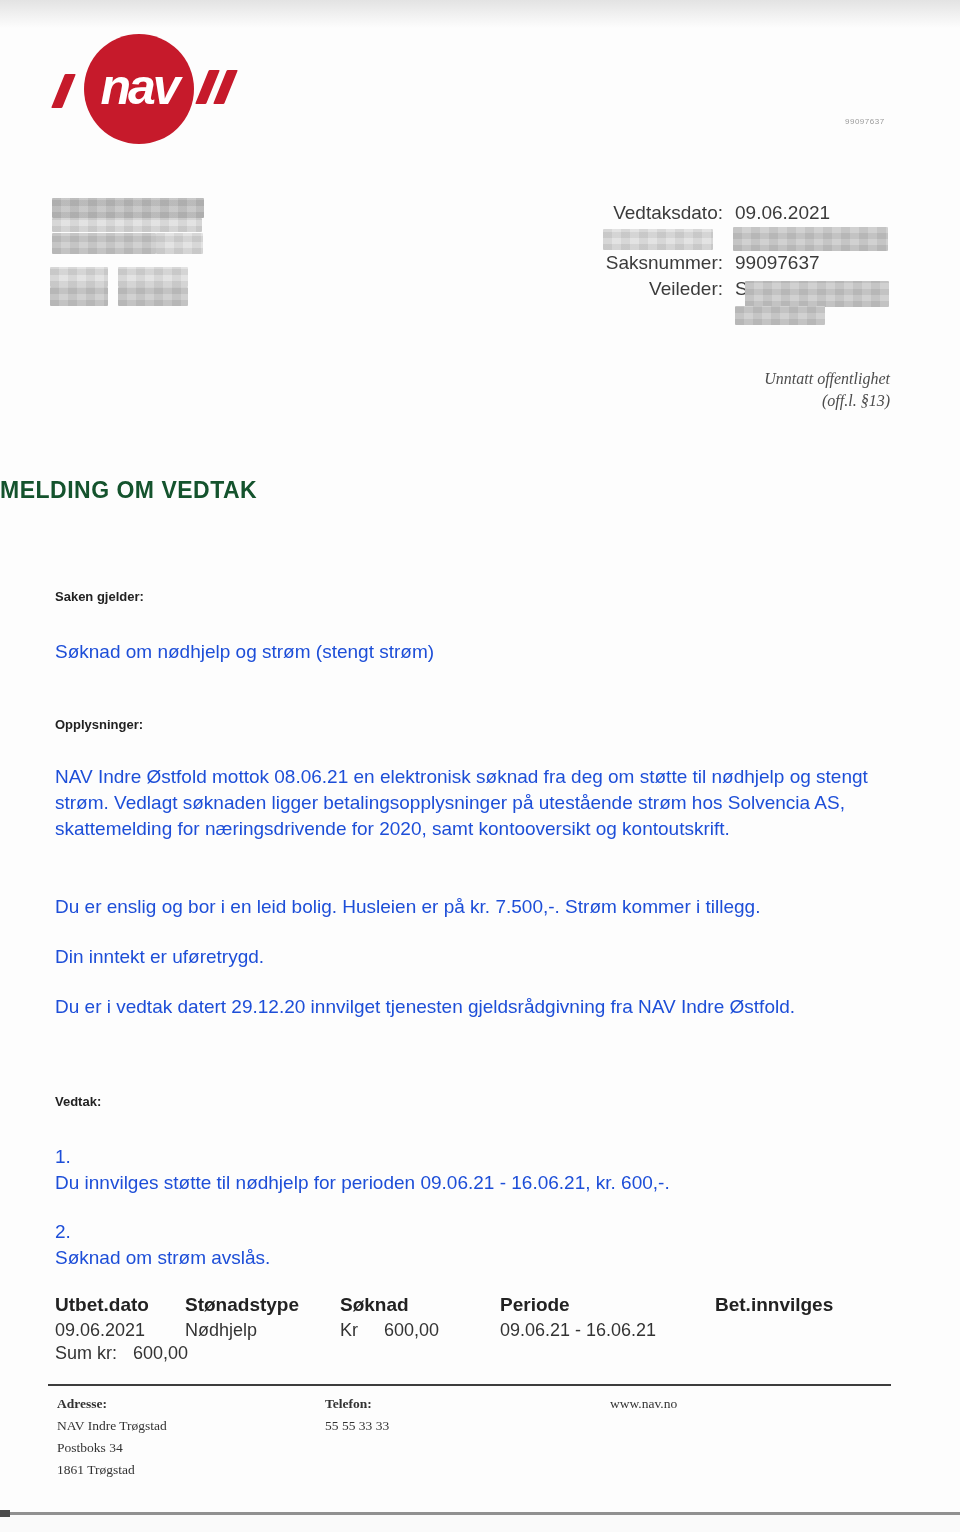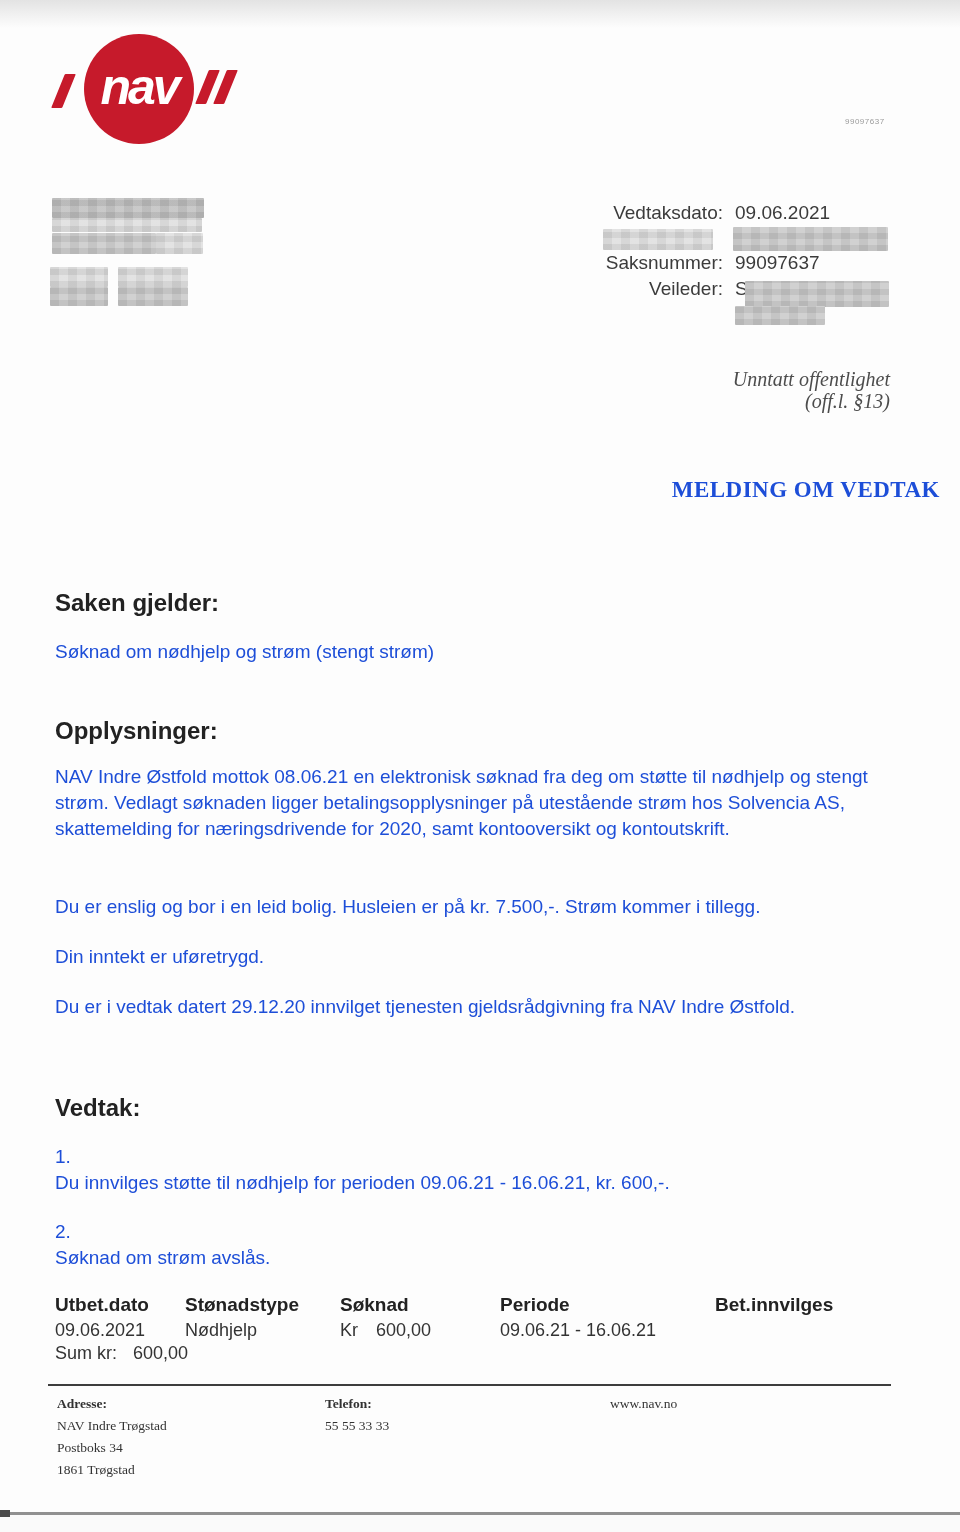--- a/index.html
+++ b/index.html
@@ -62,46 +62,46 @@
     display:grid; grid-template-columns:223px auto; column-gap:12px;
     font-size:19px; color:#3b3b3b;
   }
   .meta-row .lbl { text-align:right; }
   .meta-row .val { text-align:left; }
 
   .confidentiality {
     position:absolute; left:600px; top:368px; width:290px;
     text-align:right;
     font-family:"Liberation Serif", serif; font-style:italic;
-    font-size:20px; color:#4c4c4c; line-height:22px;
+    font-size:16px; color:#4c4c4c; line-height:22px;
   }
 
   
   .title {
     position:absolute; left:0; top:477px; width:940px;
-    text-align:right; font-size:23px; font-weight:bold;
-    letter-spacing:0.5px; color:#1d4ed8;font-family:Liberation Serif, serif;
+    text-align:left; font-size:23px; font-weight:bold;
+    letter-spacing:0.5px; color:#14532d;
   }
   .h2 {
     position:absolute; left:55px;
-    font-size:24px; font-weight:bold; color:#222;
+    font-size:13px; font-weight:bold; color:#222;
   }
   .para {
     position:absolute; left:55px;
     font-size:19px; line-height:26px; color:#1d4ed8;
   }
 
   
   .trow {
     position:absolute; left:55px; width:845px;
     display:grid; grid-template-columns:130px 155px 160px 215px 1fr;
   }
   .trow.hdr { font-size:19px; font-weight:bold; color:#222; }
   .trow.dat { font-size:18px; color:#333; }
-  .belop-cell { display:flex; gap:18px; }
+  .belop-cell { display:flex; gap:26px; }
   .sum-row {
     position:absolute; left:55px;
     display:flex; gap:16px; font-size:18px; color:#333;justify-content:center;
   }
 
   
   .sep-line {
     position:absolute; left:48px; top:1384px; width:843px; height:2px;
     background:#3d3d3d;
   }

